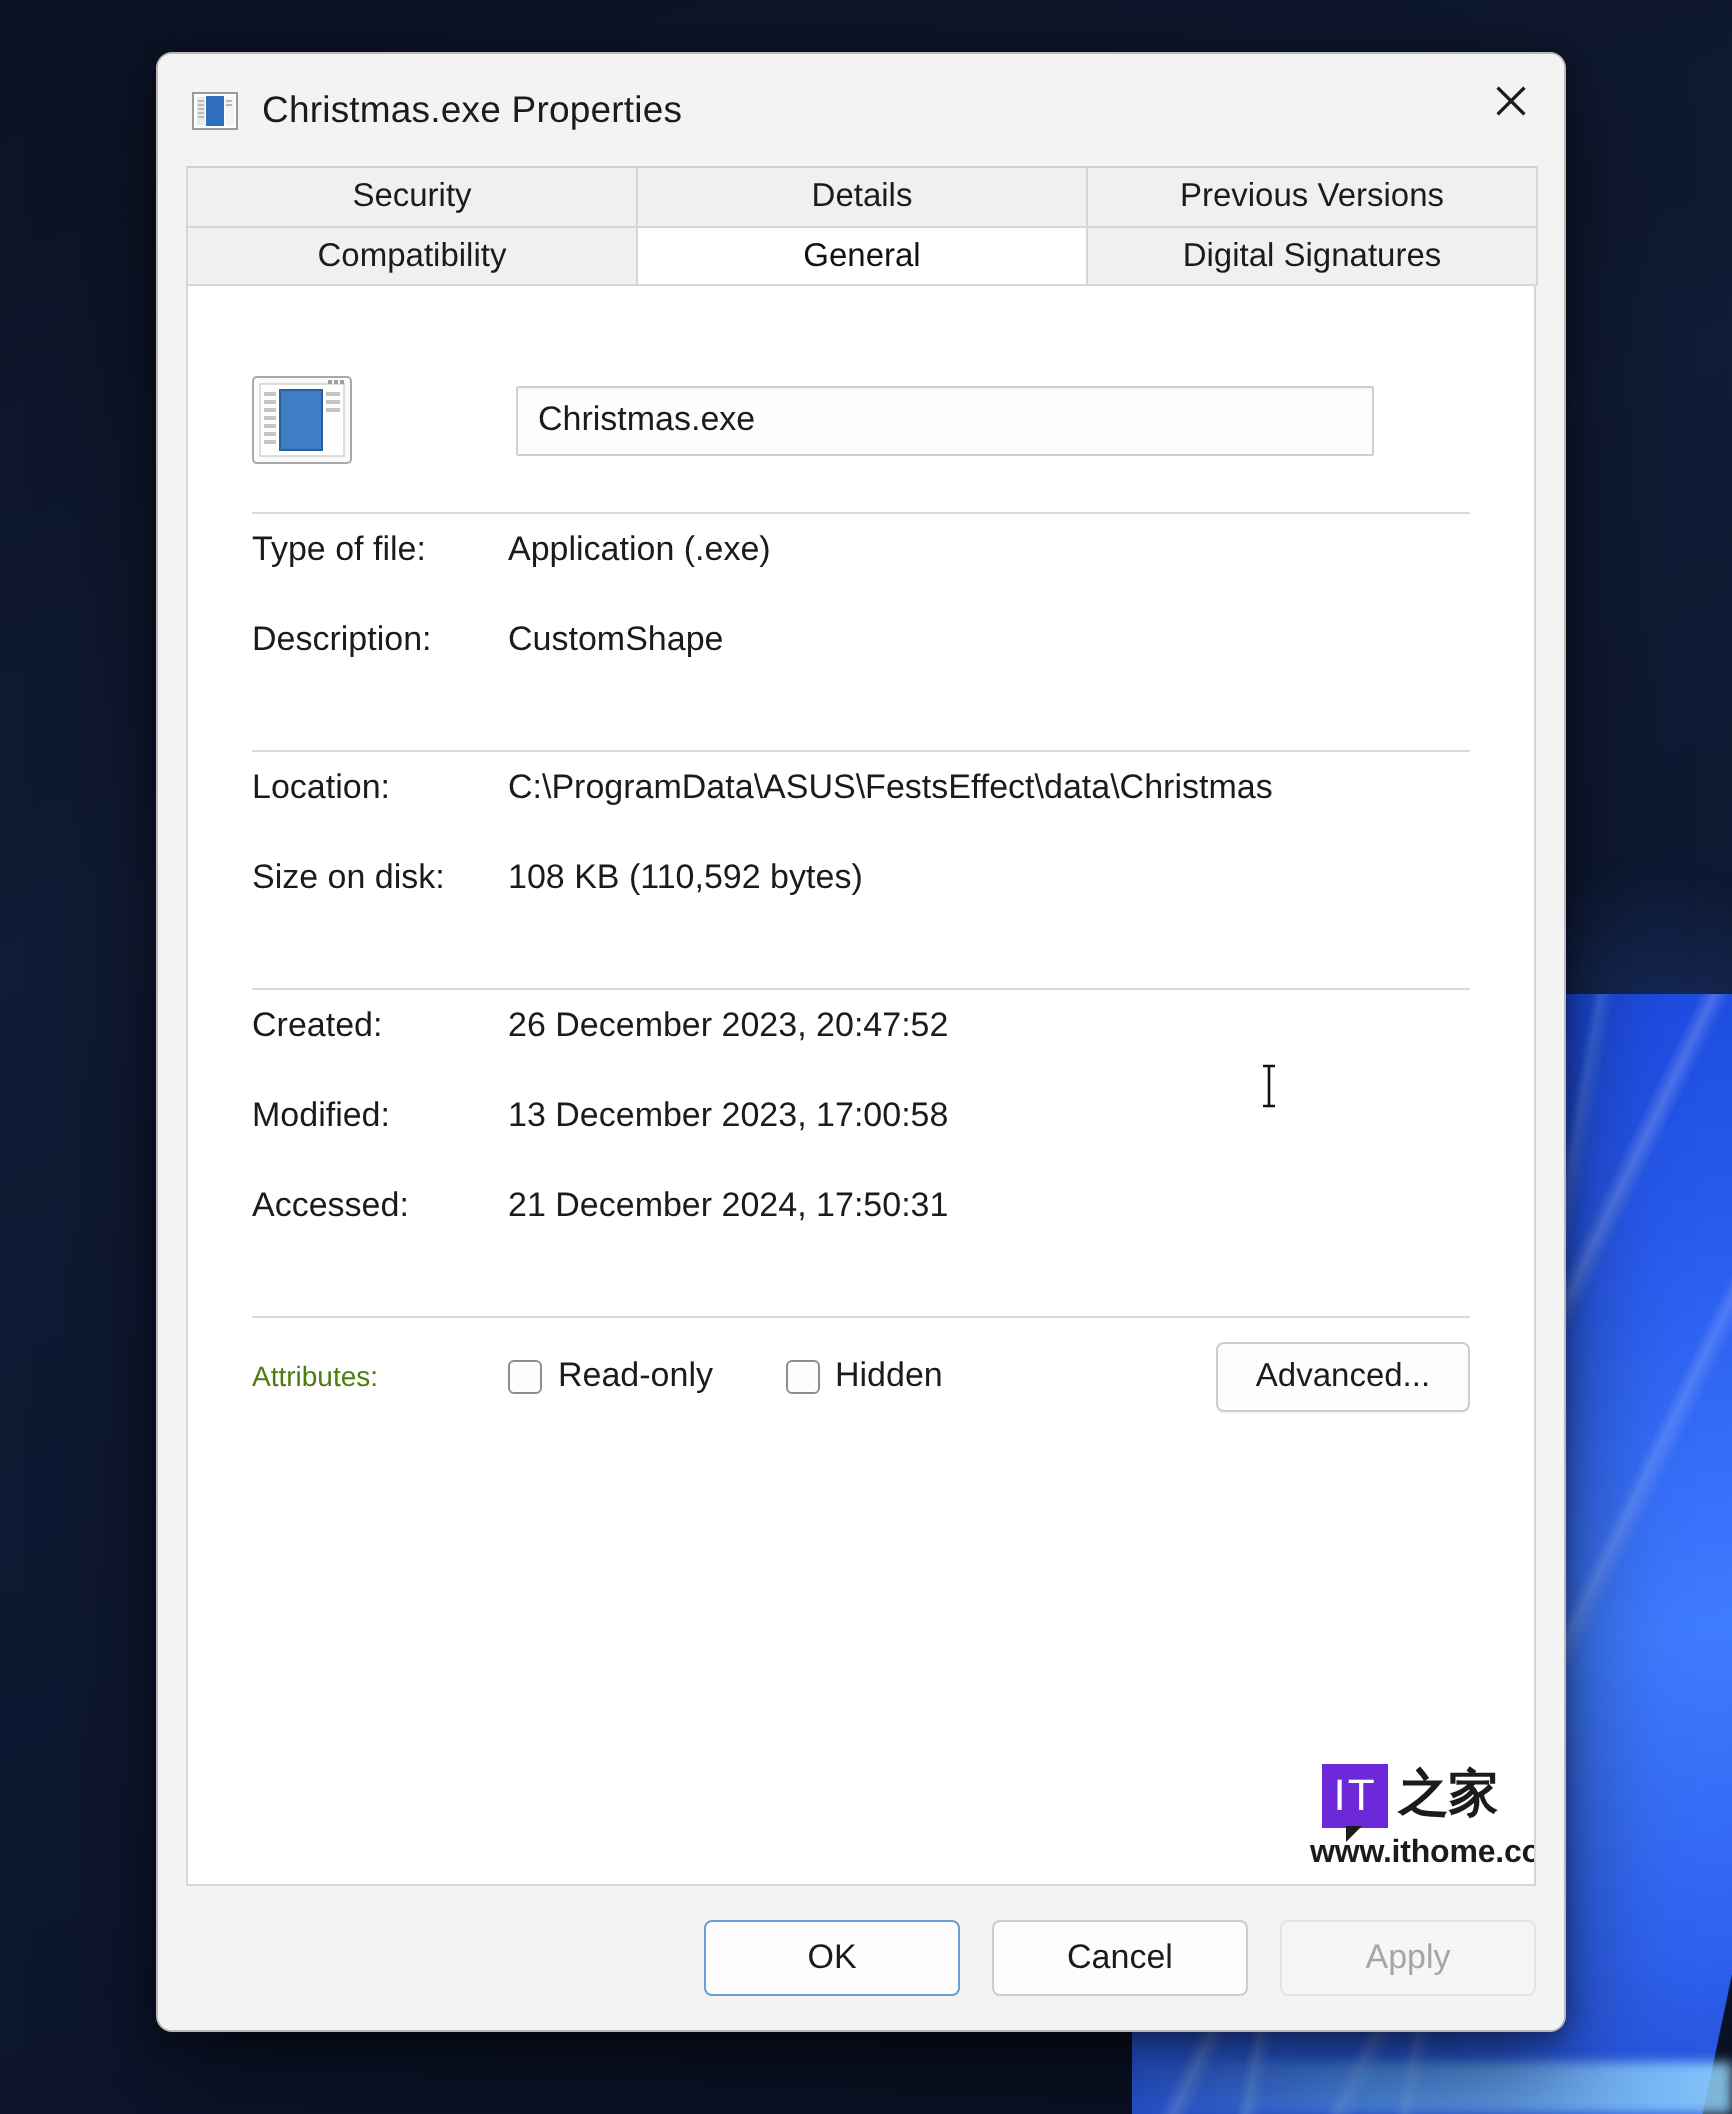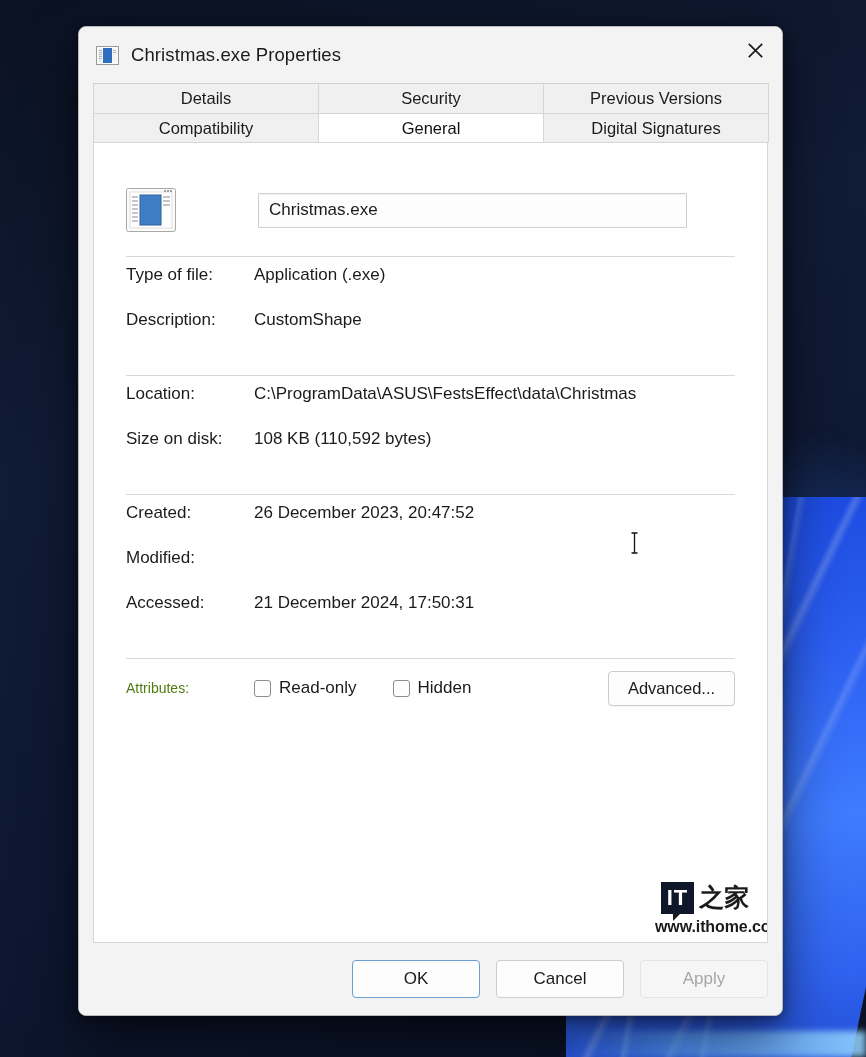--- a/index.html
+++ b/index.html
@@ -275,23 +275,23 @@
     user-select: none;
   }
   .wm-top {
     display: flex;
     align-items: center;
     justify-content: center;
     height: 38px;
   }
   .wm-it {
     position: relative;
-    background: #0f172a;
+    background: #6d28d9;
     color: #ffffff;
-    font-weight: bold;
+    font-weight: normal;
     font-size: 22px;
     line-height: 26px;
     padding: 3px 6px 3px 6px;
     font-family: "Liberation Sans", sans-serif;
     letter-spacing: 1px;
   }
   .wm-it::after {
     content:"";
     position: absolute;
     left: 12px; bottom: -7px;
@@ -398,24 +398,24 @@
       <div class="close-btn">
         <svg width="17" height="17" viewBox="0 0 17 17">
           <path d="M1.8 1.8 L15.2 15.2 M15.2 1.8 L1.8 15.2" stroke="#1b1b1b" stroke-width="1.7" fill="none"></path>
         </svg>
       </div>
     </div>
 
     <div class="tabstrip">
       <div class="tabrow row1">
         <div class="tab">
+          <span>Security</span>
+        </div>
+        <div class="tab">
           <span>Details</span>
-        </div>
-        <div class="tab">
-          <span>Security</span>
         </div>
         <div class="tab">
           <span>Previous Versions</span>
         </div>
       </div>
       <div class="tabrow row2">
         <div class="tab">
           <span>Compatibility</span>
         </div>
         <div class="tab active">
@@ -488,20 +488,21 @@
 
         <div class="hr"></div>
 
         <div class="rows">
           <div class="row">
             <span class="lbl">Created:</span>
             <span class="val">26 December 2023, 20:47:52</span>
           </div>
           <div class="row">
             <span class="lbl">Modified:</span>
+            <span class="val">13 December 2023, 17:00:58</span>
           </div>
           <div class="row">
             <span class="lbl">Accessed:</span>
             <span class="val">21 December 2024, 17:50:31</span>
           </div>
         </div>
 
         <div class="hr"></div>
 
         <div class="attrrow">

